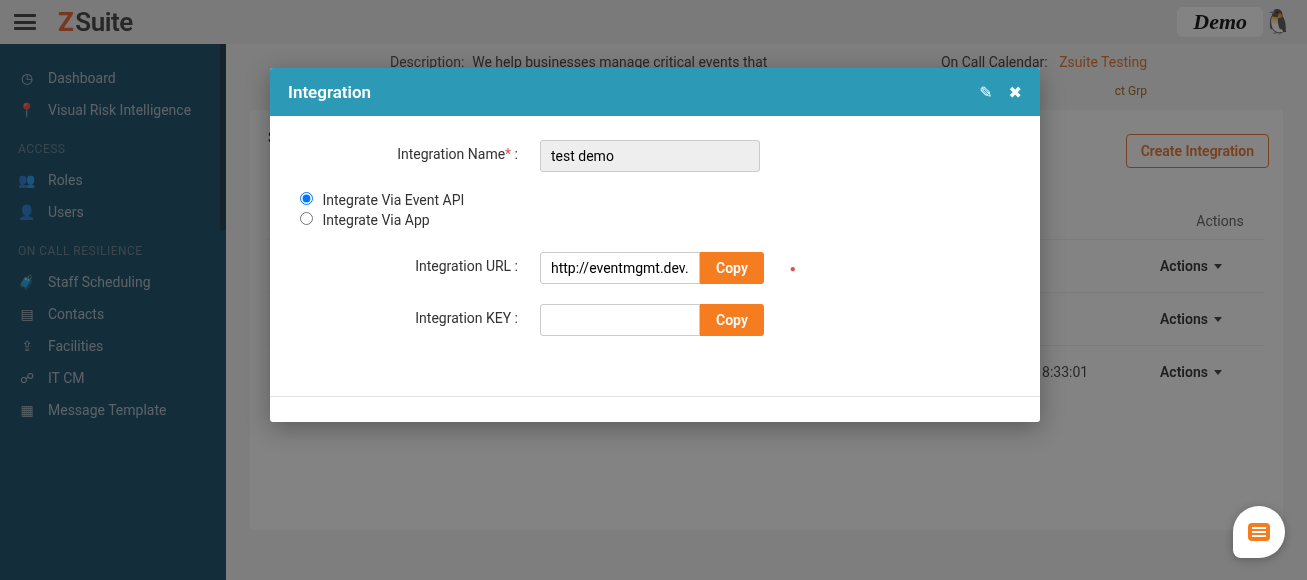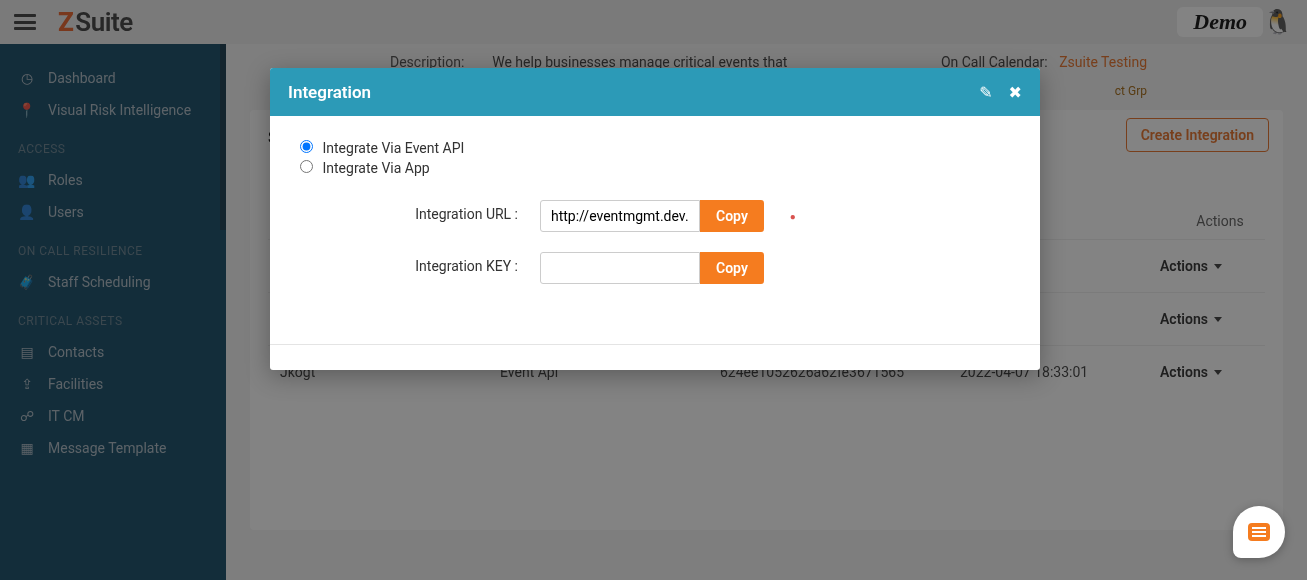--- a/index.html
+++ b/index.html
@@ -20,27 +20,27 @@
 
   
   .sidebar { position: absolute; top: 44px; left: 0; width: 226px; bottom: 0; background: #08425e; color: #a9b7c2; padding-top: 18px; z-index: 4; }
   .side-accent { position: absolute; right: 0; top: 0; width: 6px; height: 186px; background: #0a2e40; }
   .side-item { display: flex; align-items: center; gap: 12px; padding: 8px 18px; font-size: 14px; cursor: pointer; }
   .side-heading { font-size: 12px; color: #5f7a8a; padding: 16px 18px 8px; letter-spacing: 0.5px; }
   .side-icon { width: 18px; display: inline-flex; justify-content: center; font-size: 14px; }
 
   
   .main { position: absolute; top: 44px; left: 226px; right: 0; bottom: 0; background: #f3f3f3; padding: 10px 24px; z-index: 3; }
-  .desc-row { display: flex; gap: 20px; font-size: 14px; color: #333; margin-left: 140px; margin-bottom: 20px; }
+  .desc-row { display: flex; font-size: 14px; color: #333; margin-left: 140px; margin-bottom: 20px; }
   .desc-row .lbl { color: #444; margin-right: 8px; }
   .on-call { position: absolute; top: 10px; right: 160px; font-size: 14px; color:#333;}
   .on-call a { color: #e6691b; text-decoration: none; margin-left: 8px;}
   .ct-grp { position:absolute; top:40px; right:160px; font-size:12px; color:#a16207;}
   .panel { background: #fff; border-radius: 4px; min-height: 420px; padding: 18px; position: relative; margin-top:40px;}
-  .create-btn { position: absolute; top: 8px; right: 14px; border: 1px solid #e6691b; color: #e6691b; background: #fff; padding: 8px 14px; font-size: 14px; border-radius: 4px; cursor: pointer; font-weight:600;}
+  .create-btn { position: absolute; top: 24px; right: 14px; border: 1px solid #e6691b; color: #e6691b; background: #fff; padding: 8px 14px; font-size: 14px; border-radius: 4px; cursor: pointer; font-weight:600;}
   .tbl { width: 100%; margin-top: 56px; font-size: 14px; }
   .tbl-header { display: grid; grid-template-columns: 220px 220px 240px 200px 120px; padding: 10px 12px; color:#555; }
   .tbl-row { display: grid; grid-template-columns: 220px 220px 240px 200px 120px; padding: 18px 12px; border-top: 1px solid #eee; color:#333;}
   .actions-cell { display:flex; align-items:center; gap:6px; font-weight:600; color:#222; cursor:pointer;}
   .caret-down { width:0;height:0;border-left:4px solid transparent;border-right:4px solid transparent;border-top:5px solid #333;}
 
   
   .overlay { position:absolute; inset:0; background: rgba(30,30,30,0.55); z-index: 10; }
 
   
@@ -110,21 +110,20 @@
       <span class="side-icon">👤</span>
       <span>Users</span>
     </div>
 
     <div class="side-heading">ON CALL RESILIENCE</div>
     <div class="side-item">
       <span class="side-icon">🧳</span>
       <span>Staff Scheduling</span>
     </div>
 
-    <div class="side-heading">CRITICAL ASSETS</div>
     <div class="side-item">
       <span class="side-icon">▤</span>
       <span>Contacts</span>
     </div>
     <div class="side-item">
       <span class="side-icon">⇪</span>
       <span>Facilities</span>
     </div>
     <div class="side-item">
       <span class="side-icon">☍</span>
@@ -199,20 +198,26 @@
   <div class="modal">
     <div class="modal-head">
       <h3>Integration</h3>
       <div class="tools">
         <span>✎</span>
         <span>✖</span>
       </div>
     </div>
     <div class="modal-body">
 
+      <div class="form-row">
+        <label>
+          <span>Integration Name</span><span class="req">*</span> :
+        </label>
+        <input type="text" class="form-control readonly" readonly="" value="test demo" style="">
+      </div>
 
       <div class="form-row">
         <div class="radio-group">
           <label>
             <input type="radio" name="itype" checked="" style="">
             <span>Integrate Via Event API</span>
           </label>
           <label>
             <input type="radio" name="itype" style="">
             <span>Integrate Via App</span>

